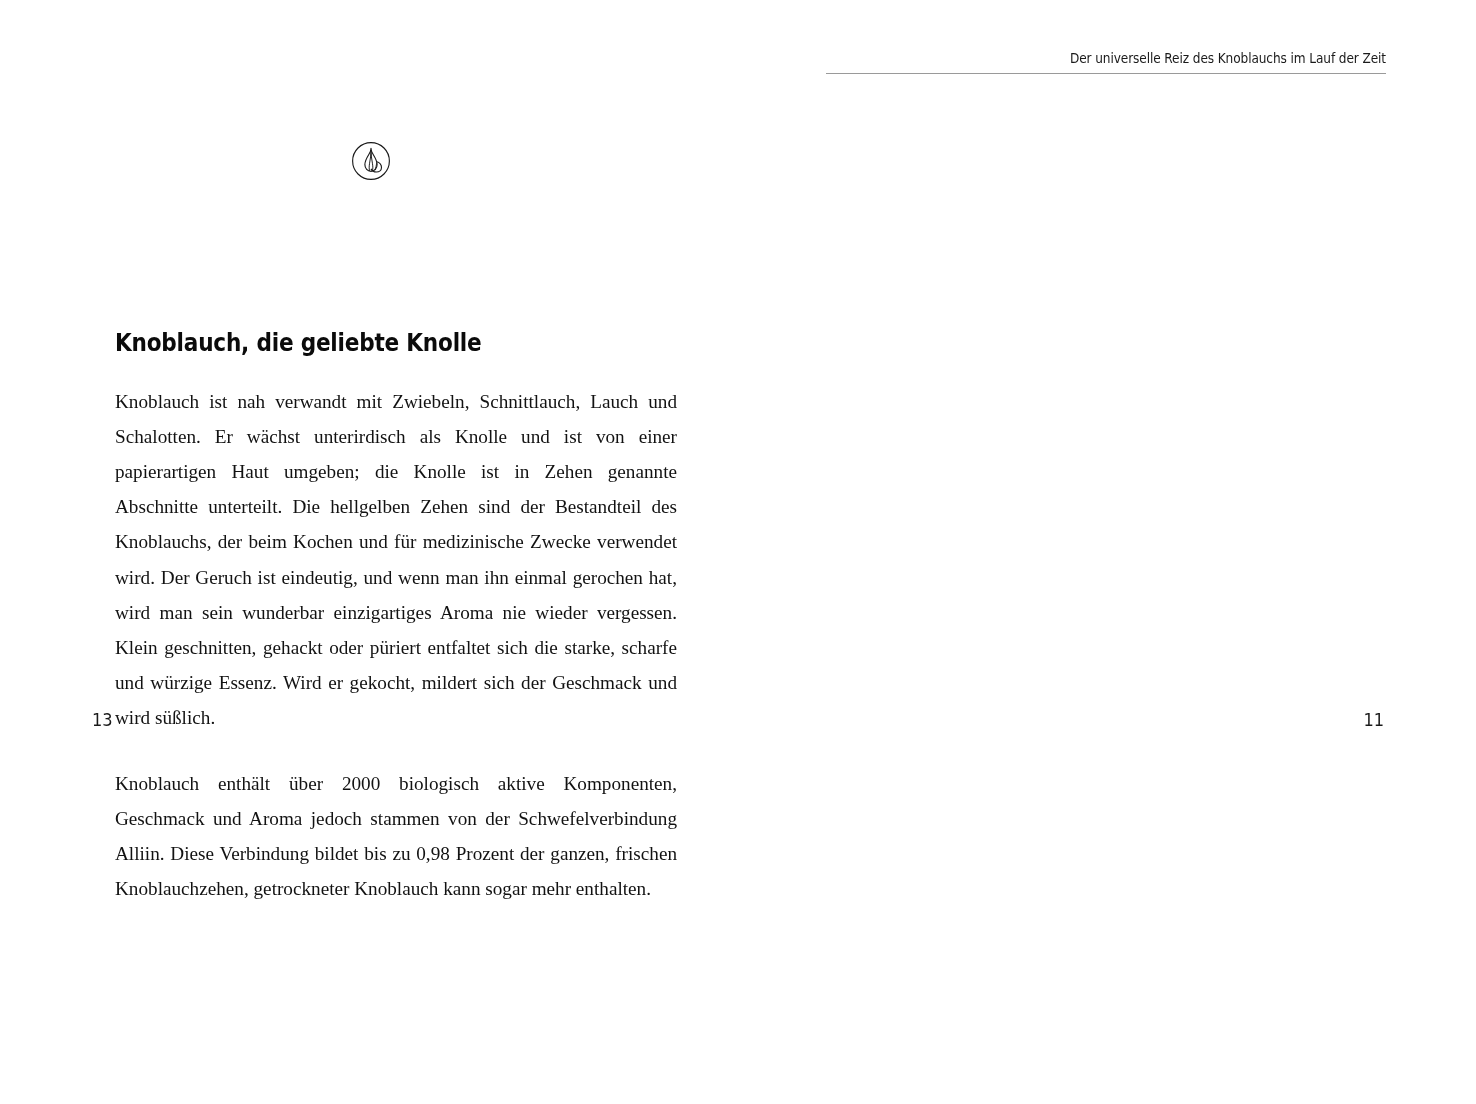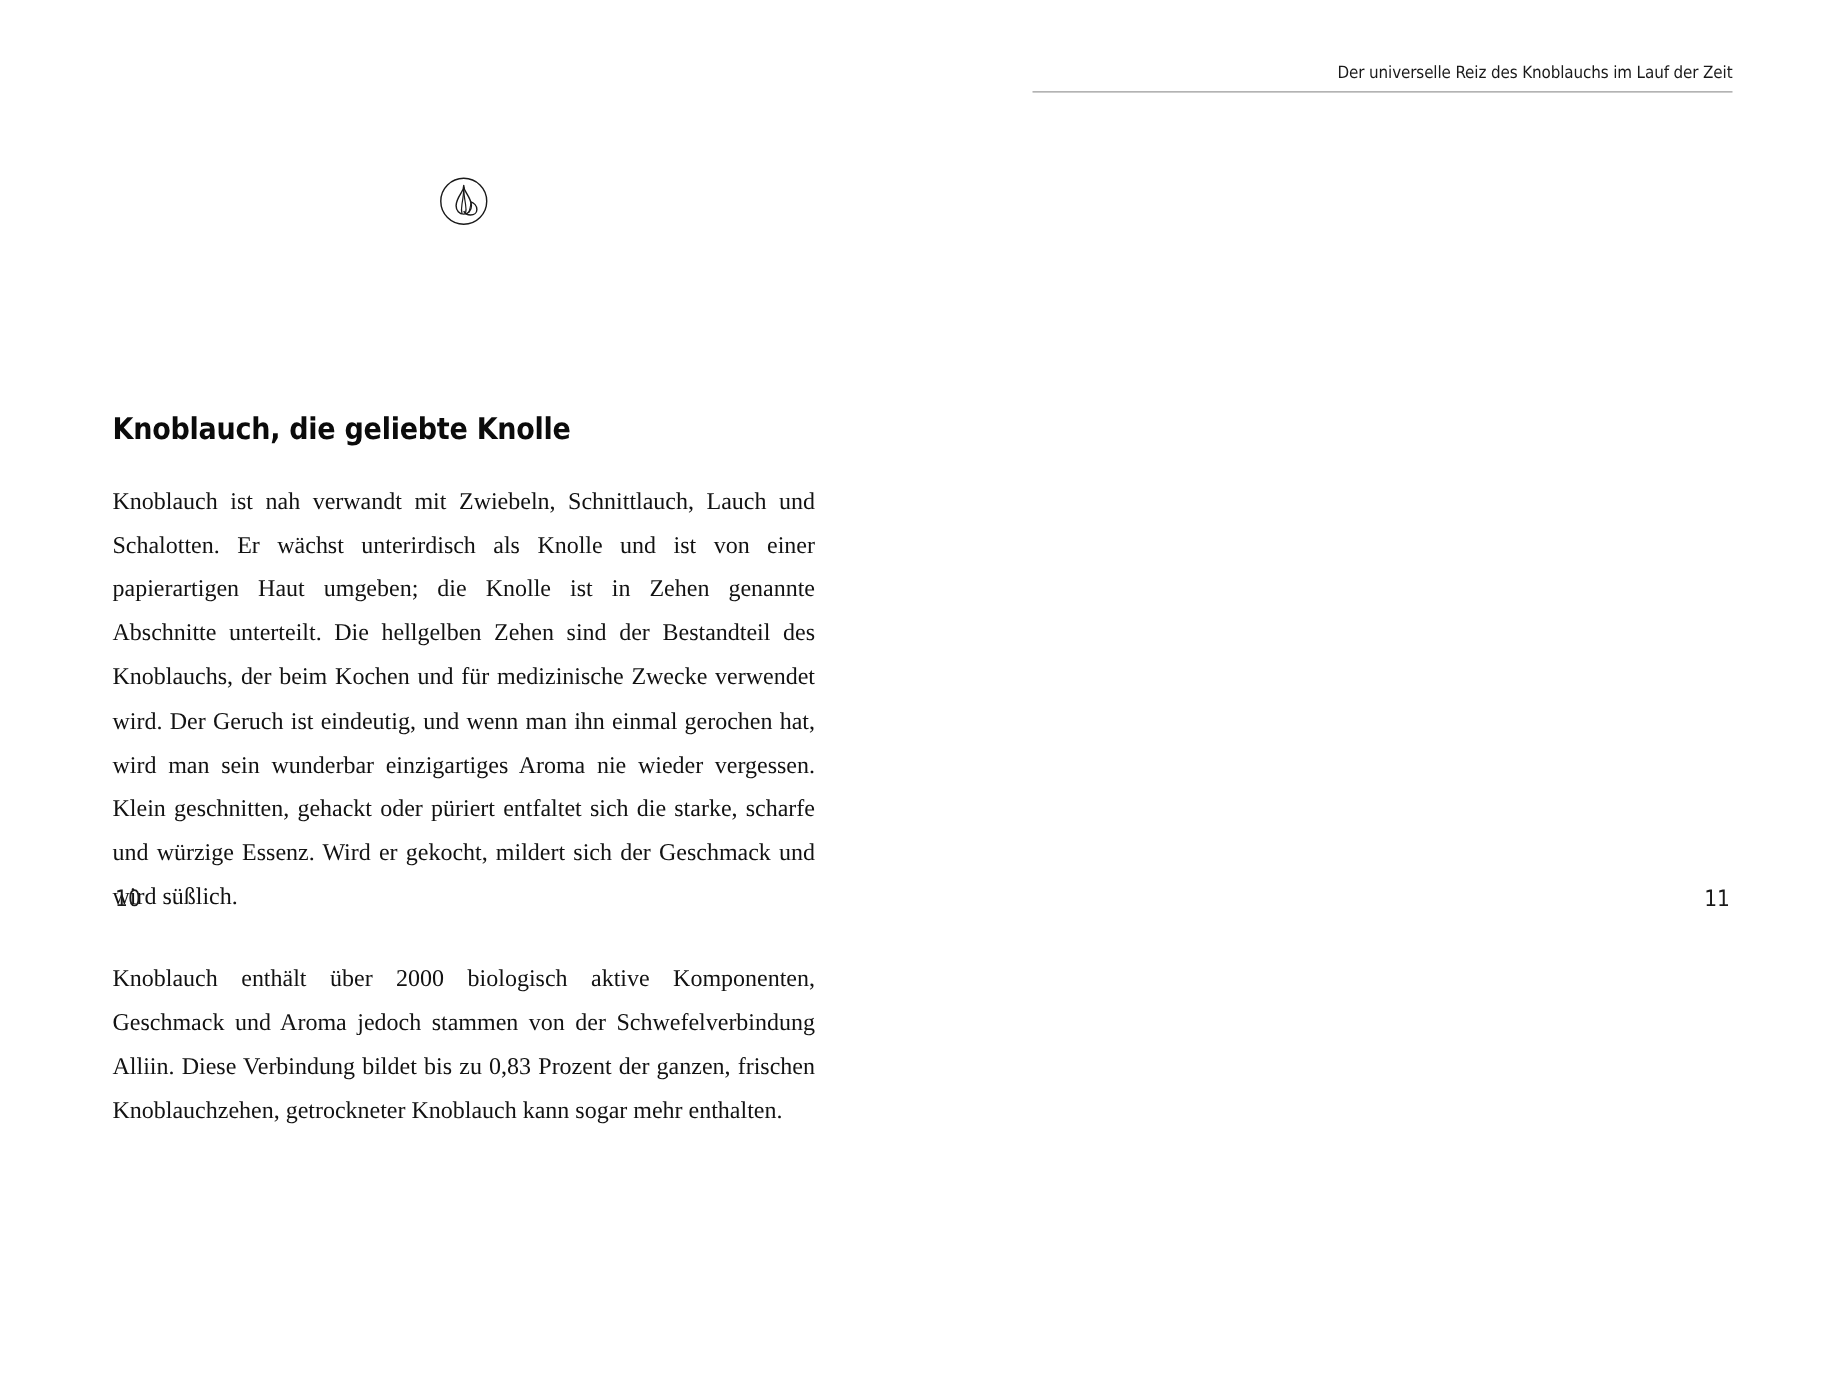--- a/index.html
+++ b/index.html
@@ -77,20 +77,21 @@
 
   
   .col {
     position: absolute;
     font-size: 19.2px;
     line-height: 35.2px;
     text-align: justify;
     text-justify: inter-word;
     hyphens: manual;
     color: #121212;
+    margin-left: 25px;
   }
   .col-left {
     left: 90px;
     top: 330px;
     width: 562px;
   }
 
   .col p {
     margin: 0 0 30px 0;
   }
@@ -134,24 +135,24 @@
         <path d="M24 11.5 C24 17 23.2 22 22.4 26.5 C21.9 29.4 21.6 32.6 22.4 35.3" fill="none" stroke="#1a1a1a" stroke-width="1.1"></path>
         <path d="M24 11.5 C24 17 24.8 22 25.6 26.5 C26.1 29.4 26.4 32.6 25.6 35.3" fill="none" stroke="#1a1a1a" stroke-width="1.1"></path>
         <path d="M30 24.5 C33.5 25.5 36 28.5 36 31.5 C36 34.6 33.4 36.6 30.2 36.6 C27.4 36.6 25 35 24 33" fill="none" stroke="#1a1a1a" stroke-width="1.3" stroke-linejoin="round"></path>
         <path d="M30.6 25.6 C30.2 28.6 29.6 31.8 28.4 34.6" fill="none" stroke="#1a1a1a" stroke-width="1"></path>
       </svg>
     </div>
 
     <div class="col col-left">
       <h2 class="section-head">Knoblauch, die geliebte Knolle</h2>
       <p>Knoblauch ist nah verwandt mit Zwiebeln, Schnittlauch, Lauch und Schalotten. Er wächst unterirdisch als Knolle und ist von einer papierartigen Haut umgeben; die Knolle ist in Zehen genannte Abschnitte unterteilt. Die hellgelben Zehen sind der Bestandteil des Knoblauchs, der beim Kochen und für medizinische Zwecke verwendet wird. Der Geruch ist eindeutig, und wenn man ihn einmal gerochen hat, wird man sein wunderbar einzigartiges Aroma nie wieder vergessen. Klein geschnitten, gehackt oder püriert entfaltet sich die starke, scharfe und würzige Essenz. Wird er gekocht, mildert sich der Geschmack und wird süßlich.</p>
-      <p>Knoblauch enthält über 2000 biologisch aktive Komponenten, Geschmack und Aroma jedoch stammen von der Schwefelverbindung Alliin. Diese Verbindung bildet bis zu 0,83 Prozent der ganzen, frischen Knoblauchzehen, getrockneter Knoblauch kann sogar mehr enthalten.</p>
+      <p>Knoblauch enthält über 2000 biologisch aktive Komponenten, Geschmack und Aroma jedoch stammen von der Schwefelverbindung Alliin. Diese Verbindung bildet bis zu 0,98 Prozent der ganzen, frischen Knoblauchzehen, getrockneter Knoblauch kann sogar mehr enthalten.</p>
     </div>
 
-    <div class="folio folio-left">10</div>
+    <div class="folio folio-left">13</div>
   </div>
 
   <div class="page page-right">
 
     <div class="runhead">Der universelle Reiz des Knoblauchs im Lauf der Zeit</div>
     <div class="runrule"></div>
 
     <div class="folio folio-right">11</div>
   </div>
 

